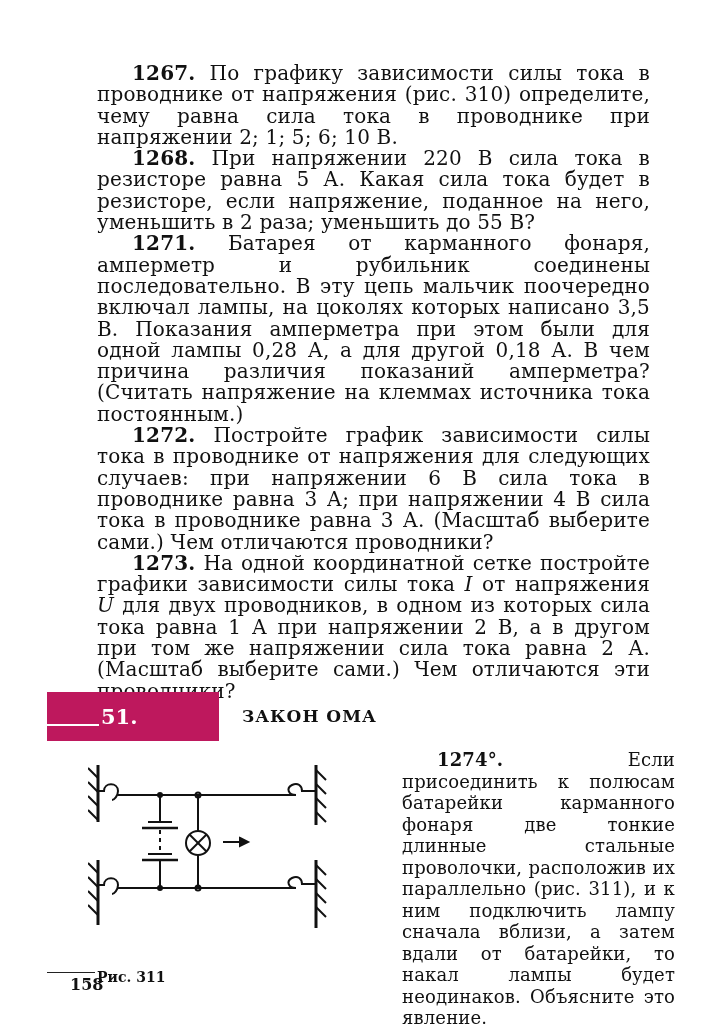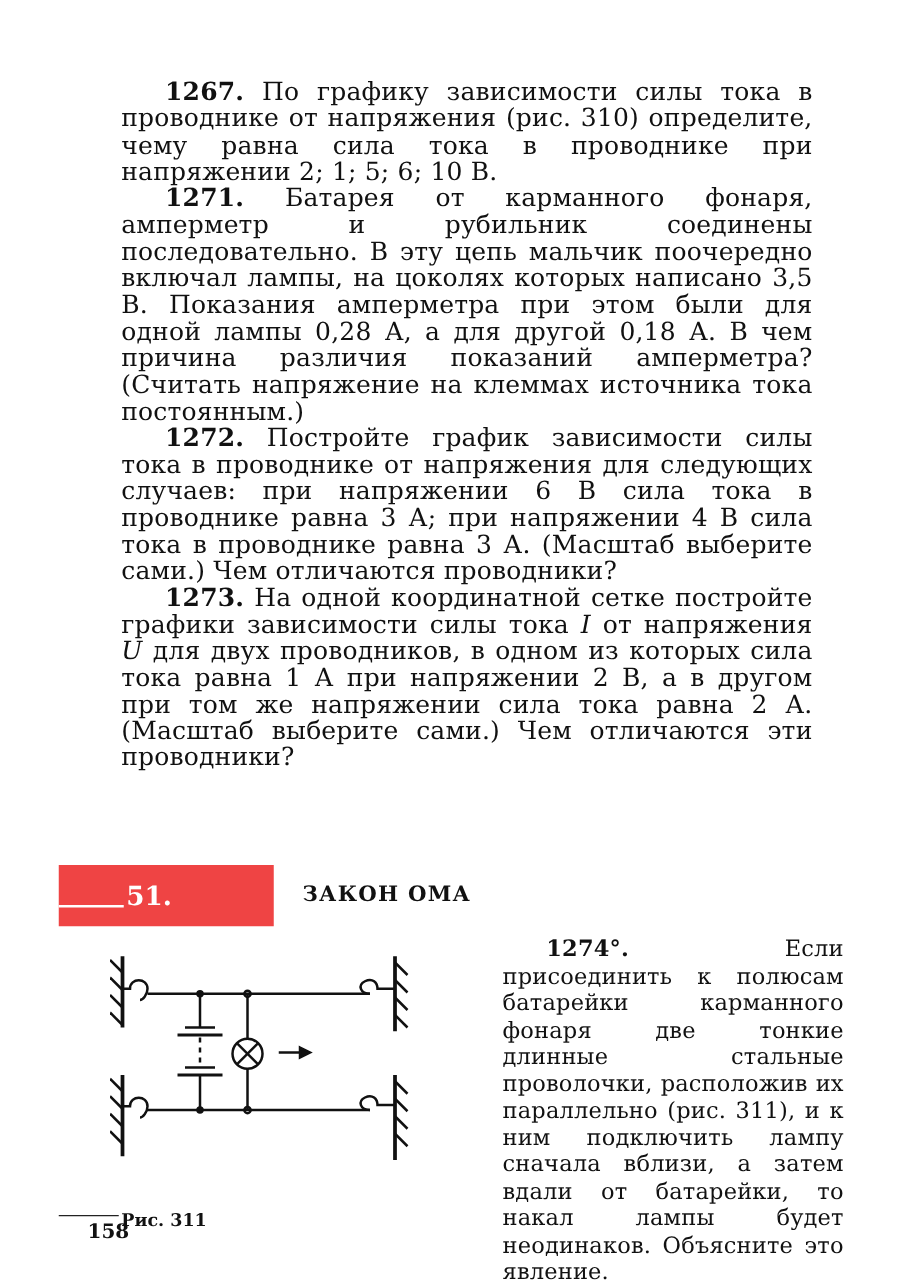--- a/index.html
+++ b/index.html
@@ -4,39 +4,40 @@
   <style>
     html, body { margin: 0; padding: 0; background: #ffffff; }
     body { width: 722px; height: 1024px; position: relative; overflow: hidden;
            font-family: "DejaVu Serif", "Liberation Serif", serif; color: #111; }
     .col { position: absolute; left: 97px; width: 553px; top: 63px;
            font-size: 20px; line-height: 21.3px; letter-spacing: 0.15px; }
     .p { margin: 0; text-align: justify; text-indent: 35px; hyphens: manual; }
     .num { font-weight: bold; }
     .it { font-style: italic; }
     .sec-box { position: absolute; left: 47px; top: 692px; width: 172px; height: 49px;
-               background: #ef4444; }
+               background: #be185d; }
     .sec-line { position: absolute; left: 0; top: 32px; width: 52px; height: 1.5px; background: #fff; }
     .sec-num { position: absolute; left: 54px; top: 12px; color: #fff; font-weight: bold;
                font-size: 21px; }
     .sec-title { position: absolute; left: 242px; top: 706px; font-weight: bold; font-size: 17px;
                  letter-spacing: 1px; text-align: right; }
     .col2 { position: absolute; left: 377px; width: 273px; top: 749px;
             font-size: 18px; line-height: 21.5px; letter-spacing: 0.15px; margin-left: 25px; }
     .col2 .p { text-indent: 35px; }
     .fig { position: absolute; left: 88px; top: 760px; width: 260px; height: 170px; }
     .caption { position: absolute; left: 97px; top: 938px; font-weight: bold; font-size: 14px; margin-top: 31px; }
     .folio-line { position: absolute; left: 47px; top: 972px; width: 48px; height: 1px; background: #222; }
     .folio { position: absolute; left: 70px; top: 975px; font-size: 16px; font-weight: bold; }
   </style>
 </head>
 <body>
 
 <div class="col">
   <p class="p"><span class="num">1267.</span> <span>По графику зависимости силы тока в проводнике от напряжения (рис. 310) определите, чему равна сила тока в проводнике при напряжении 2; 1; 5; 6; 10 В.</span></p>
+  <p class="p"><span class="num">1268.</span> <span>При напряжении 220 В сила тока в резисторе равна 5 А. Какая сила тока будет в резисторе, если напряжение, поданное на него, уменьшить в 2 раза; уменьшить до 55 В?</span></p>
   <p class="p"><span class="num">1271.</span> <span>Батарея от карманного фонаря, амперметр и рубильник соединены последовательно. В эту цепь мальчик поочередно включал лампы, на цоколях которых написано 3,5 В. Показания амперметра при этом были для одной лампы 0,28 А, а для другой 0,18 А. В чем причина различия показаний амперметра? (Считать напряжение на клеммах источника тока постоянным.)</span></p>
   <p class="p"><span class="num">1272.</span> <span>Постройте график зависимости силы тока в проводнике от напряжения для следующих случаев: при напряжении 6 В сила тока в проводнике равна 3 А; при напряжении 4 В сила тока в проводнике равна 3 А. (Масштаб выберите сами.) Чем отличаются проводники?</span></p>
   <p class="p"><span class="num">1273.</span> <span>На одной координатной сетке постройте графики зависимости силы тока </span><span class="it">I</span><span> от напряжения </span><span class="it">U</span><span> для двух проводников, в одном из которых сила тока равна 1 А при напряжении 2 В, а в другом при том же напряжении сила тока равна 2 А. (Масштаб выберите сами.) Чем отличаются эти проводники?</span></p>
 </div>
 
 <div class="sec-box">
   <div class="sec-line"></div>
   <div class="sec-num">51.</div>
 </div>
 <div class="sec-title">ЗАКОН ОМА</div>

